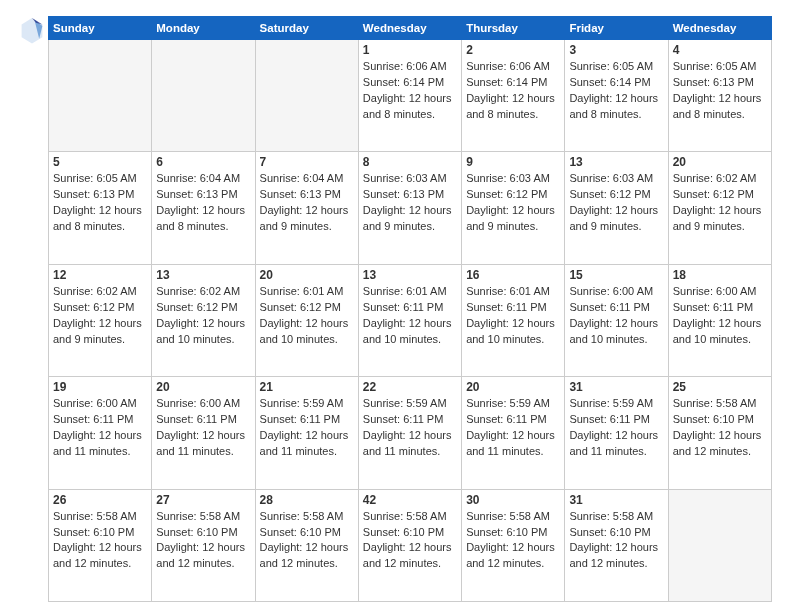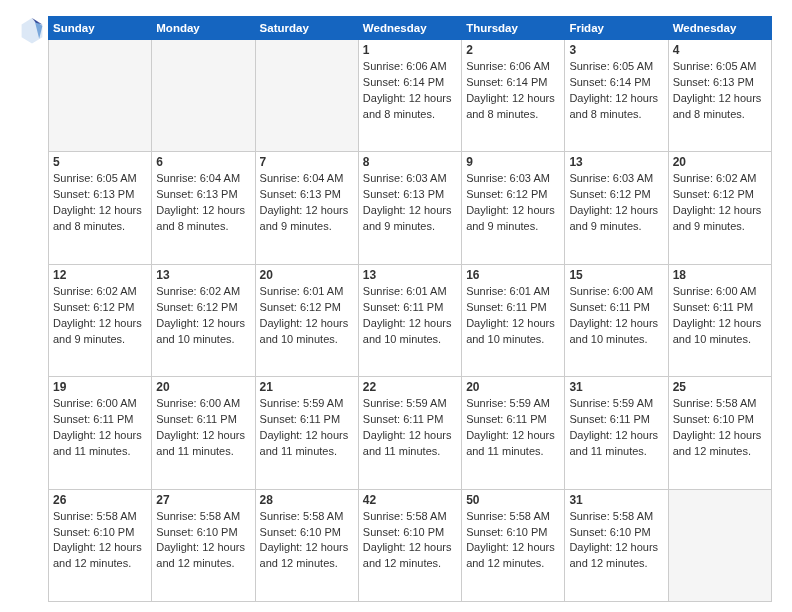--- a/index.html
+++ b/index.html
@@ -337,21 +337,21 @@
 and 12 minutes.</div>
           </td>
           <td>
             <span class="day-number">42</span>
             <div class="day-info">Sunrise: 5:58 AM
 Sunset: 6:10 PM
 Daylight: 12 hours
 and 12 minutes.</div>
           </td>
           <td>
-            <span class="day-number">50</span>
+            <span class="day-number">30</span>
             <div class="day-info">Sunrise: 5:58 AM
 Sunset: 6:10 PM
 Daylight: 12 hours
 and 12 minutes.</div>
           </td>
           <td>
             <span class="day-number">31</span>
             <div class="day-info">Sunrise: 5:58 AM
 Sunset: 6:10 PM
 Daylight: 12 hours

